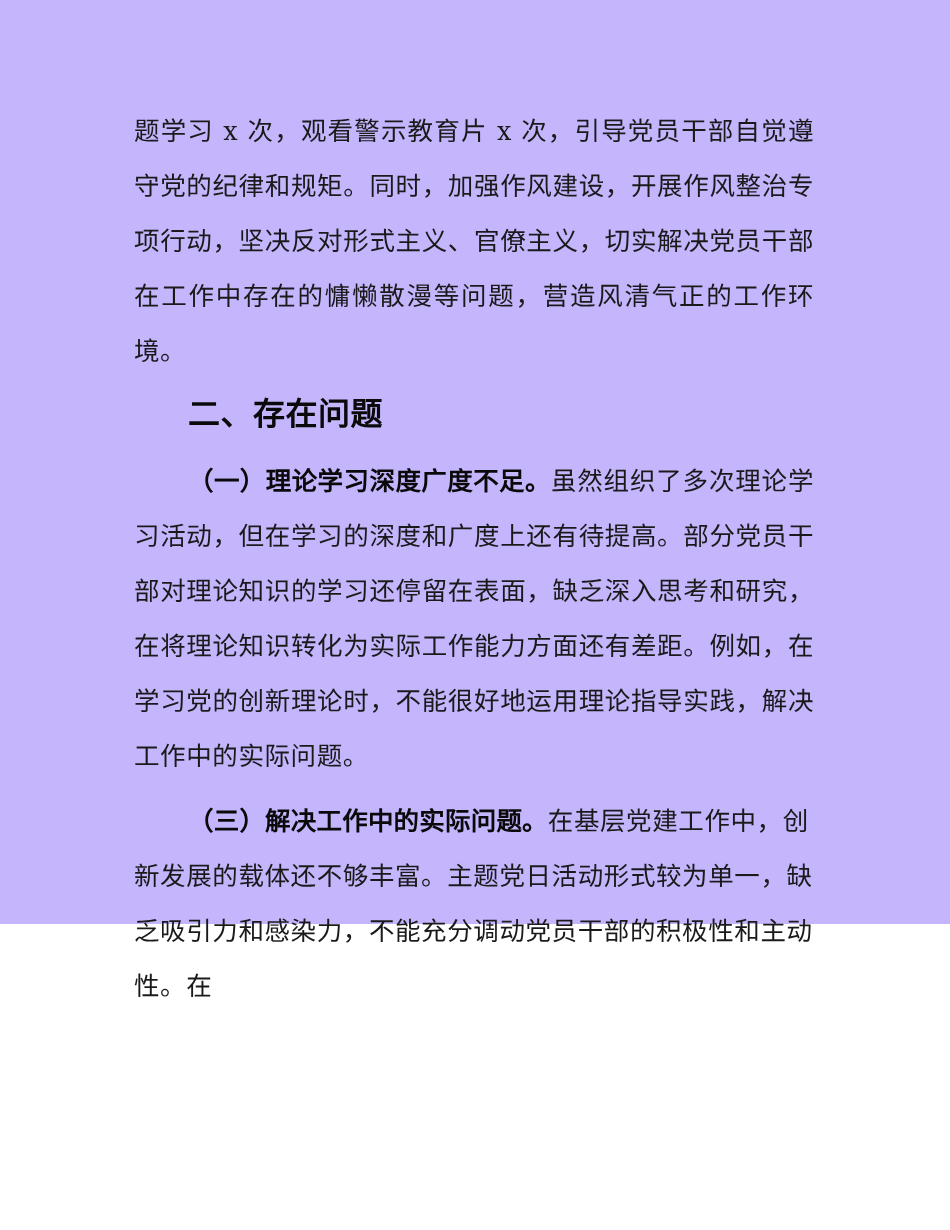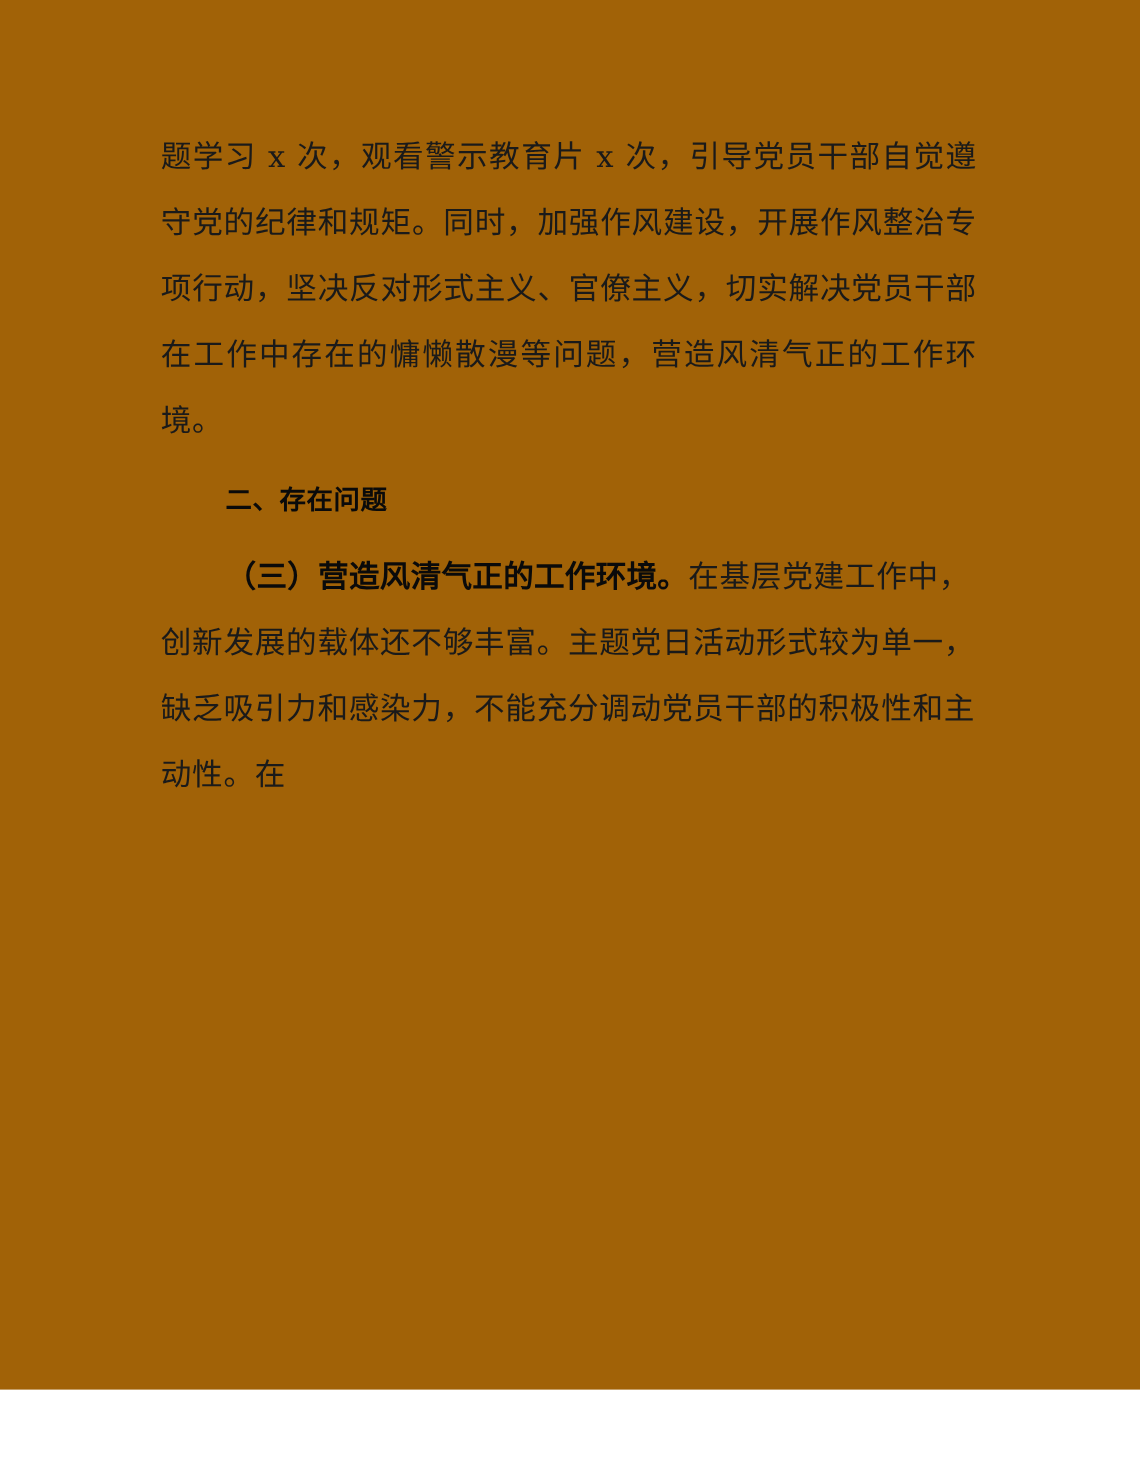--- a/index.html
+++ b/index.html
@@ -12,22 +12,22 @@
     width: 950px;
     height: 1230px;
     background: #ffffff;
     font-family: "DejaVu Serif", "Liberation Serif", serif;
     overflow: hidden;
   }
 
   .page {
     position: relative;
     width: 950px;
-    height: 1158px;
-    background: #a16207;
+    height: 924px;
+    background: #c4b5fd;
     box-sizing: border-box;
   }
 
   .text-column {
     position: absolute;
     left: 134px;
     top: 104px;
     width: 680px;
   }
 
@@ -54,22 +54,22 @@
     text-indent: 0;
   }
 
   
   .para.clipped {
     text-align: left;
   }
 
   
   .section-heading {
-    font-family: Liberation Sans, sans-serif;
-    font-size: 22px;
+    font-family: Liberation Mono, monospace;
+    font-size: 32px;
     line-height: 55px;
     font-weight: 700;
     color: #0a0a0a;
     margin: 0;
     text-indent: 54px;
     letter-spacing: 0.5px;
   }
 
   
   .lead {
@@ -86,18 +86,19 @@
 </head>
 <body>
 
 <div class="page">
   <div class="text-column">
 
     <p class="para continuation">题学习 x 次，观看警示教育片 x 次，引导党员干部自觉遵守党的纪律和规矩。同时，加强作风建设，开展作风整治专项行动，坚决反对形式主义、官僚主义，切实解决党员干部在工作中存在的慵懒散漫等问题，营造风清气正的工作环境。</p>
 
     <h2 class="section-heading gap-before-heading">二、存在问题</h2>
 
+    <p class="para indent gap-after-heading"><span class="lead">（一）理论学习深度广度不足。</span><span>虽然组织了多次理论学习活动，但在学习的深度和广度上还有待提高。部分党员干部对理论知识的学习还停留在表面，缺乏深入思考和研究，在将理论知识转化为实际工作能力方面还有差距。例如，在学习党的创新理论时，不能很好地运用理论指导实践，解决工作中的实际问题。</span></p>
 
 
-    <p class="para indent gap-para clipped"><span class="lead">（三）营造风清气正的工作环境。</span><span>在基层党建工作中，创新发展的载体还不够丰富。主题党日活动形式较为单一，缺乏吸引力和感染力，不能充分调动党员干部的积极性和主动性。在</span></p>
+    <p class="para indent gap-para clipped"><span class="lead">（三）解决工作中的实际问题。</span><span>在基层党建工作中，创新发展的载体还不够丰富。主题党日活动形式较为单一，缺乏吸引力和感染力，不能充分调动党员干部的积极性和主动性。在</span></p>
 
   </div>
 </div>
 
 </body></html>

